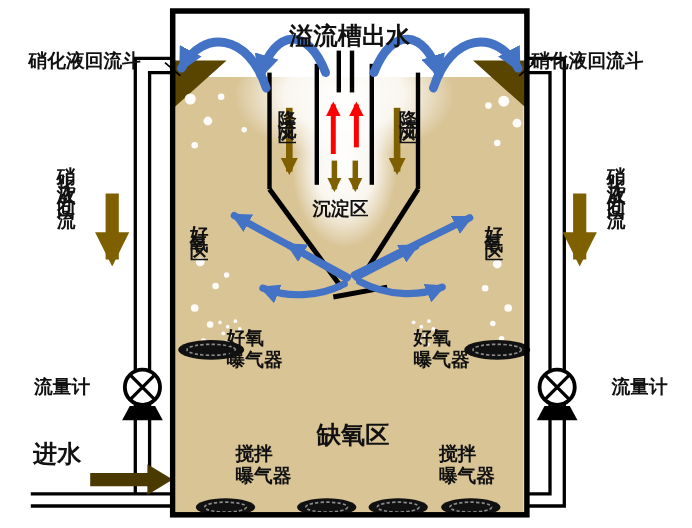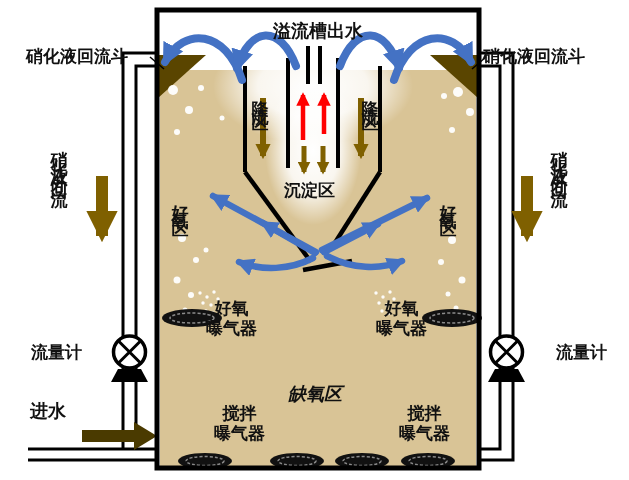--- a/index.html
+++ b/index.html
@@ -4,23 +4,23 @@
 <style>
   html,body{margin:0;padding:0;background:#fff;}
   #stage{
     position:relative;width:629px;height:480px;background:#fff;overflow:hidden;
     font-family:"DejaVu Sans","Liberation Sans",sans-serif;
   }
   #stage svg{position:absolute;left:0;top:0;}
   .labels{position:absolute;left:0;top:0;width:100%;height:100%;pointer-events:none;}
   .lbl{
     position:absolute;color:#111;font-size:17px;font-weight:bold;
-    white-space:nowrap;line-height:1.15;text-align:center;
+    white-space:nowrap;line-height:1.15;
   }
-  .lbl.big{font-size:18px;}
+  .lbl.big{font-size:22px;}
   .lbl.center{text-align:center;}
   .lbl.v{writing-mode:vertical-rl;text-orientation:upright;letter-spacing:8px;}
   .lbl.two span{display:block;}
 </style>
 </head>
 <body>
 
 <div id="stage">
 
 <svg width="629" height="480" viewBox="0 0 629 480">
@@ -205,21 +205,21 @@
 
   <div class="lbl two" style="left:206px;top:299px;">
     <span>好氧</span>
     <span>曝气器</span>
   </div>
   <div class="lbl two" style="left:376px;top:299px;">
     <span>好氧</span>
     <span>曝气器</span>
   </div>
 
-  <div class="lbl big" style="left:288px;top:384px;font-style:italic;">缺氧区</div>
+  <div class="lbl big" style="left:288px;top:384px;">缺氧区</div>
 
   <div class="lbl two" style="left:214px;top:404px;">
     <span>搅拌</span>
     <span>曝气器</span>
   </div>
   <div class="lbl two" style="left:399px;top:404px;">
     <span>搅拌</span>
     <span>曝气器</span>
   </div>
 

